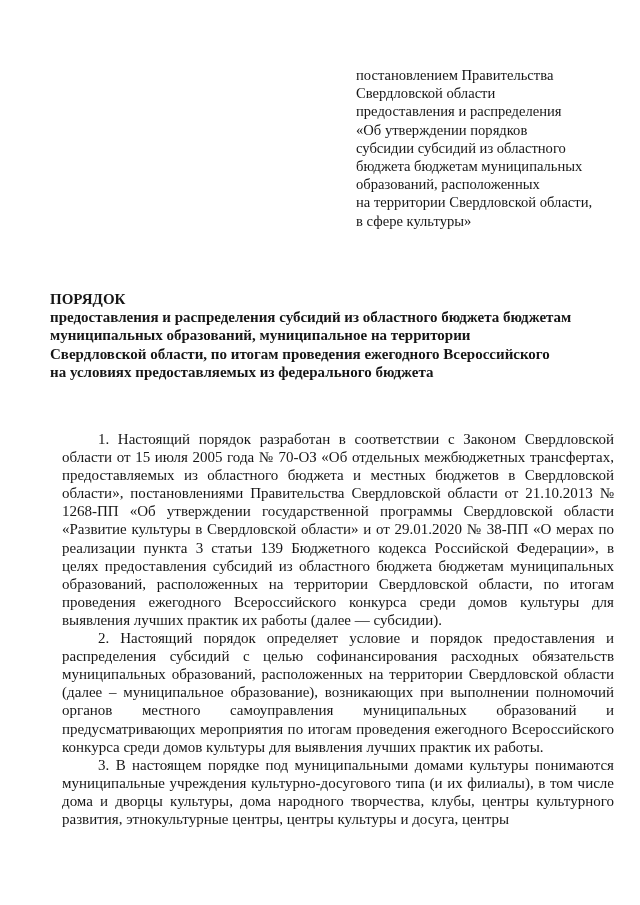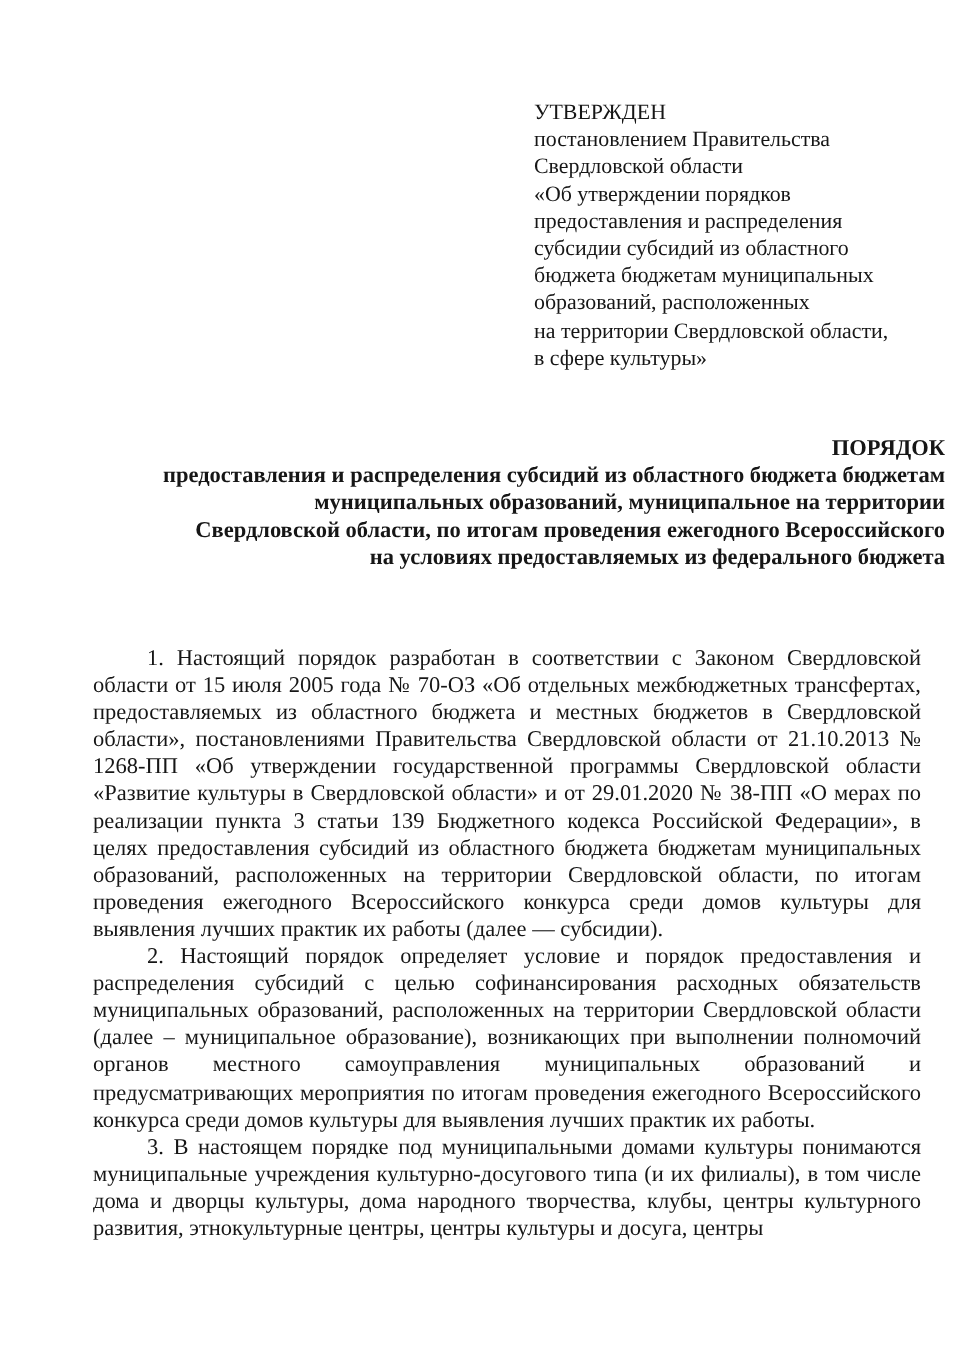--- a/index.html
+++ b/index.html
@@ -44,21 +44,21 @@
     vertical-align: baseline;
     line-height: 15px;
   }
   .fill-date { width: 118px; margin-left: 2px; margin-right: 7px; }
   .fill-num  { width: 64px;  margin-left: 4px; }
   .doc-title {
     position: absolute;
     top: 290px;
     left: 50px;
     width: 580px;
-    text-align: right;
+    text-align: left;
     font-weight: 700;
     font-size: 15px;
     line-height: 18.2px;
   }
   .doc-title > div { white-space: nowrap; }
   .body-text {
     position: absolute;
     top: 430px;
     left: 62px;
     width: 552px;
@@ -71,25 +71,24 @@
     text-indent: 36px;
   }
 </style>
 </head>
 <body>
 
 <div class="page">
 
 
   <div class="approval">
-    <div>УТВЕРЖДЕН</div>
     <div>постановлением Правительства</div>
     <div>Свердловской области</div>
+    <div>предоставления и распределения</div>
     <div>«Об утверждении порядков</div>
-    <div>предоставления и распределения</div>
     <div>субсидии субсидий из областного</div>
     <div>бюджета бюджетам муниципальных</div>
     <div>образований, расположенных</div>
     <div>на территории Свердловской области,</div>
     <div>в сфере культуры»</div>
   </div>
 
   <div class="doc-title">
     <div>ПОРЯДОК</div>
     <div>предоставления и распределения субсидий из областного бюджета бюджетам</div>

